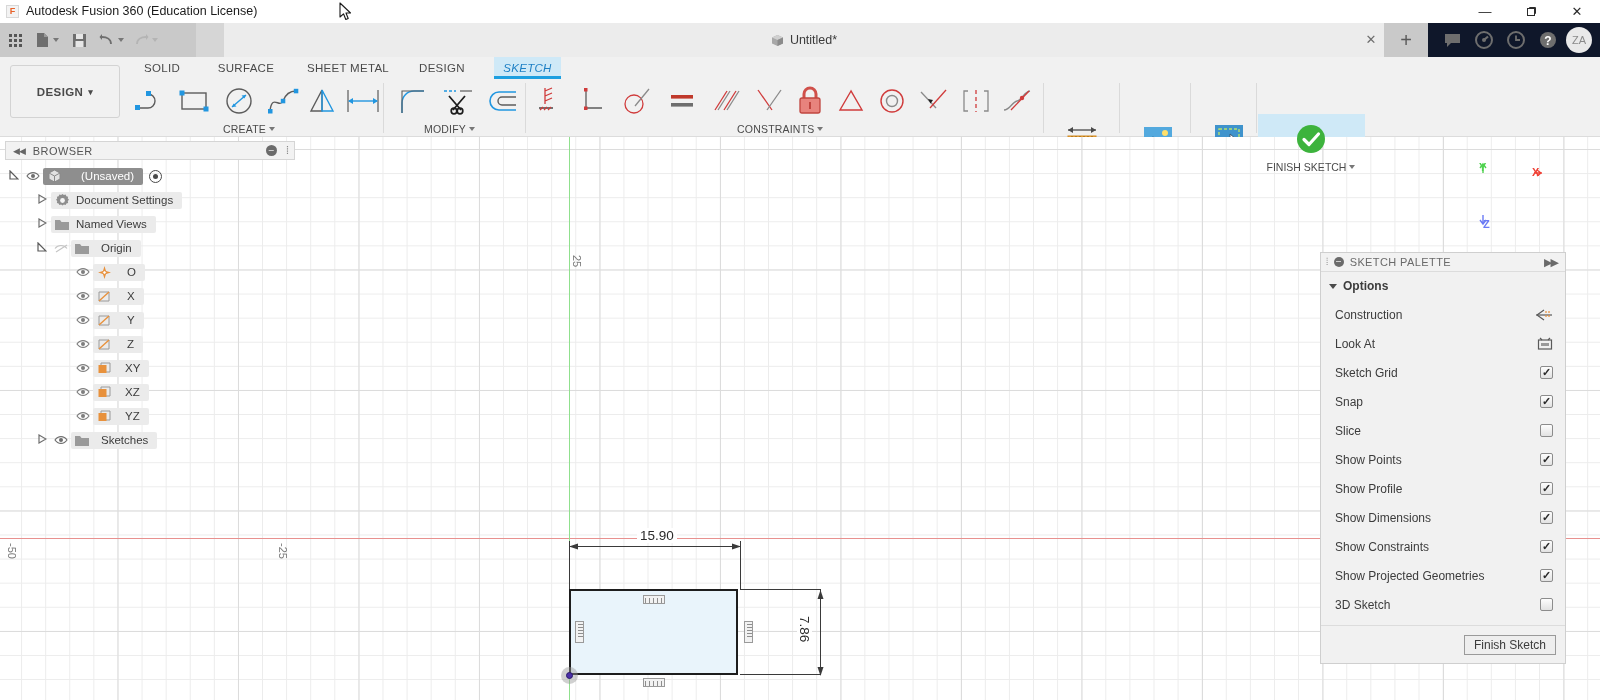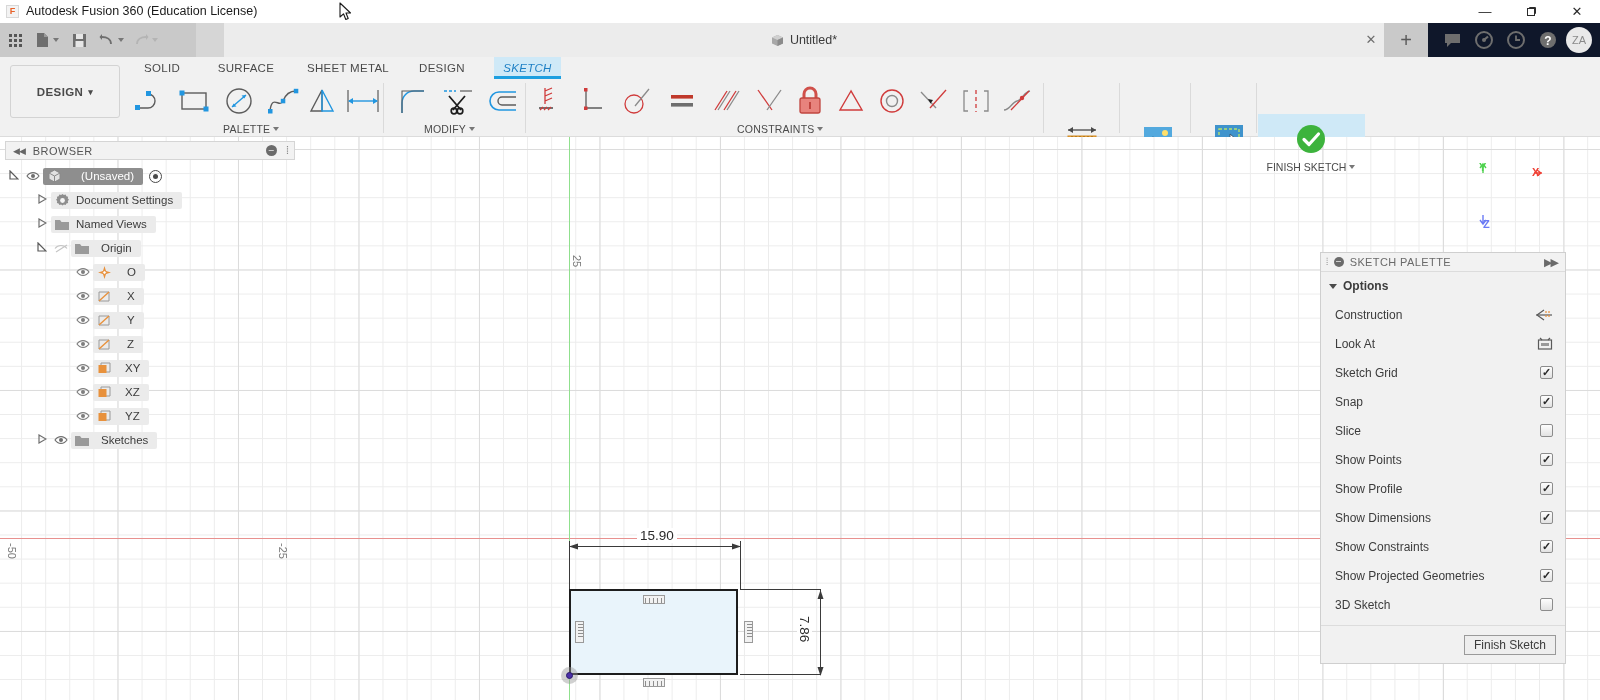--- a/index.html
+++ b/index.html
@@ -416,21 +416,21 @@
         </svg>
     </div>
     <div class="ribtool" style="left:341px">
       <svg width="40" height="28" viewBox="0 0 40 28">
           <path d="M5 3 v22 M35 3 v22" stroke="#5c5c5c" stroke-width="1.2"></path>
           <path d="M6 14 h28" stroke="#2196e0" stroke-width="1.4"></path>
           <path d="M5 14 l5 -3 v6 z M35 14 l-5 -3 v6 z" fill="#2196e0"></path>
         </svg>
     </div>
     <div class="grouplabel" style="left:223px">
-      <span>PALETTE</span>
+      <span>CREATE</span>
       <span class="caret-s"></span>
     </div>
   </div>
   <div class="vsep" style="left:383px"></div>
 
   <div class="ribgroup">
     <div class="ribtool" style="left:392px">
       <svg width="34" height="28" viewBox="0 0 34 28">
           <path d="M5 26 V16 A12 12 0 0 1 17 4 H27" fill="none" stroke="#2196e0" stroke-width="1.5"></path>
           <path d="M5 26 V4 H27" fill="none" stroke="#5c5c5c" stroke-width="1.1"></path>

